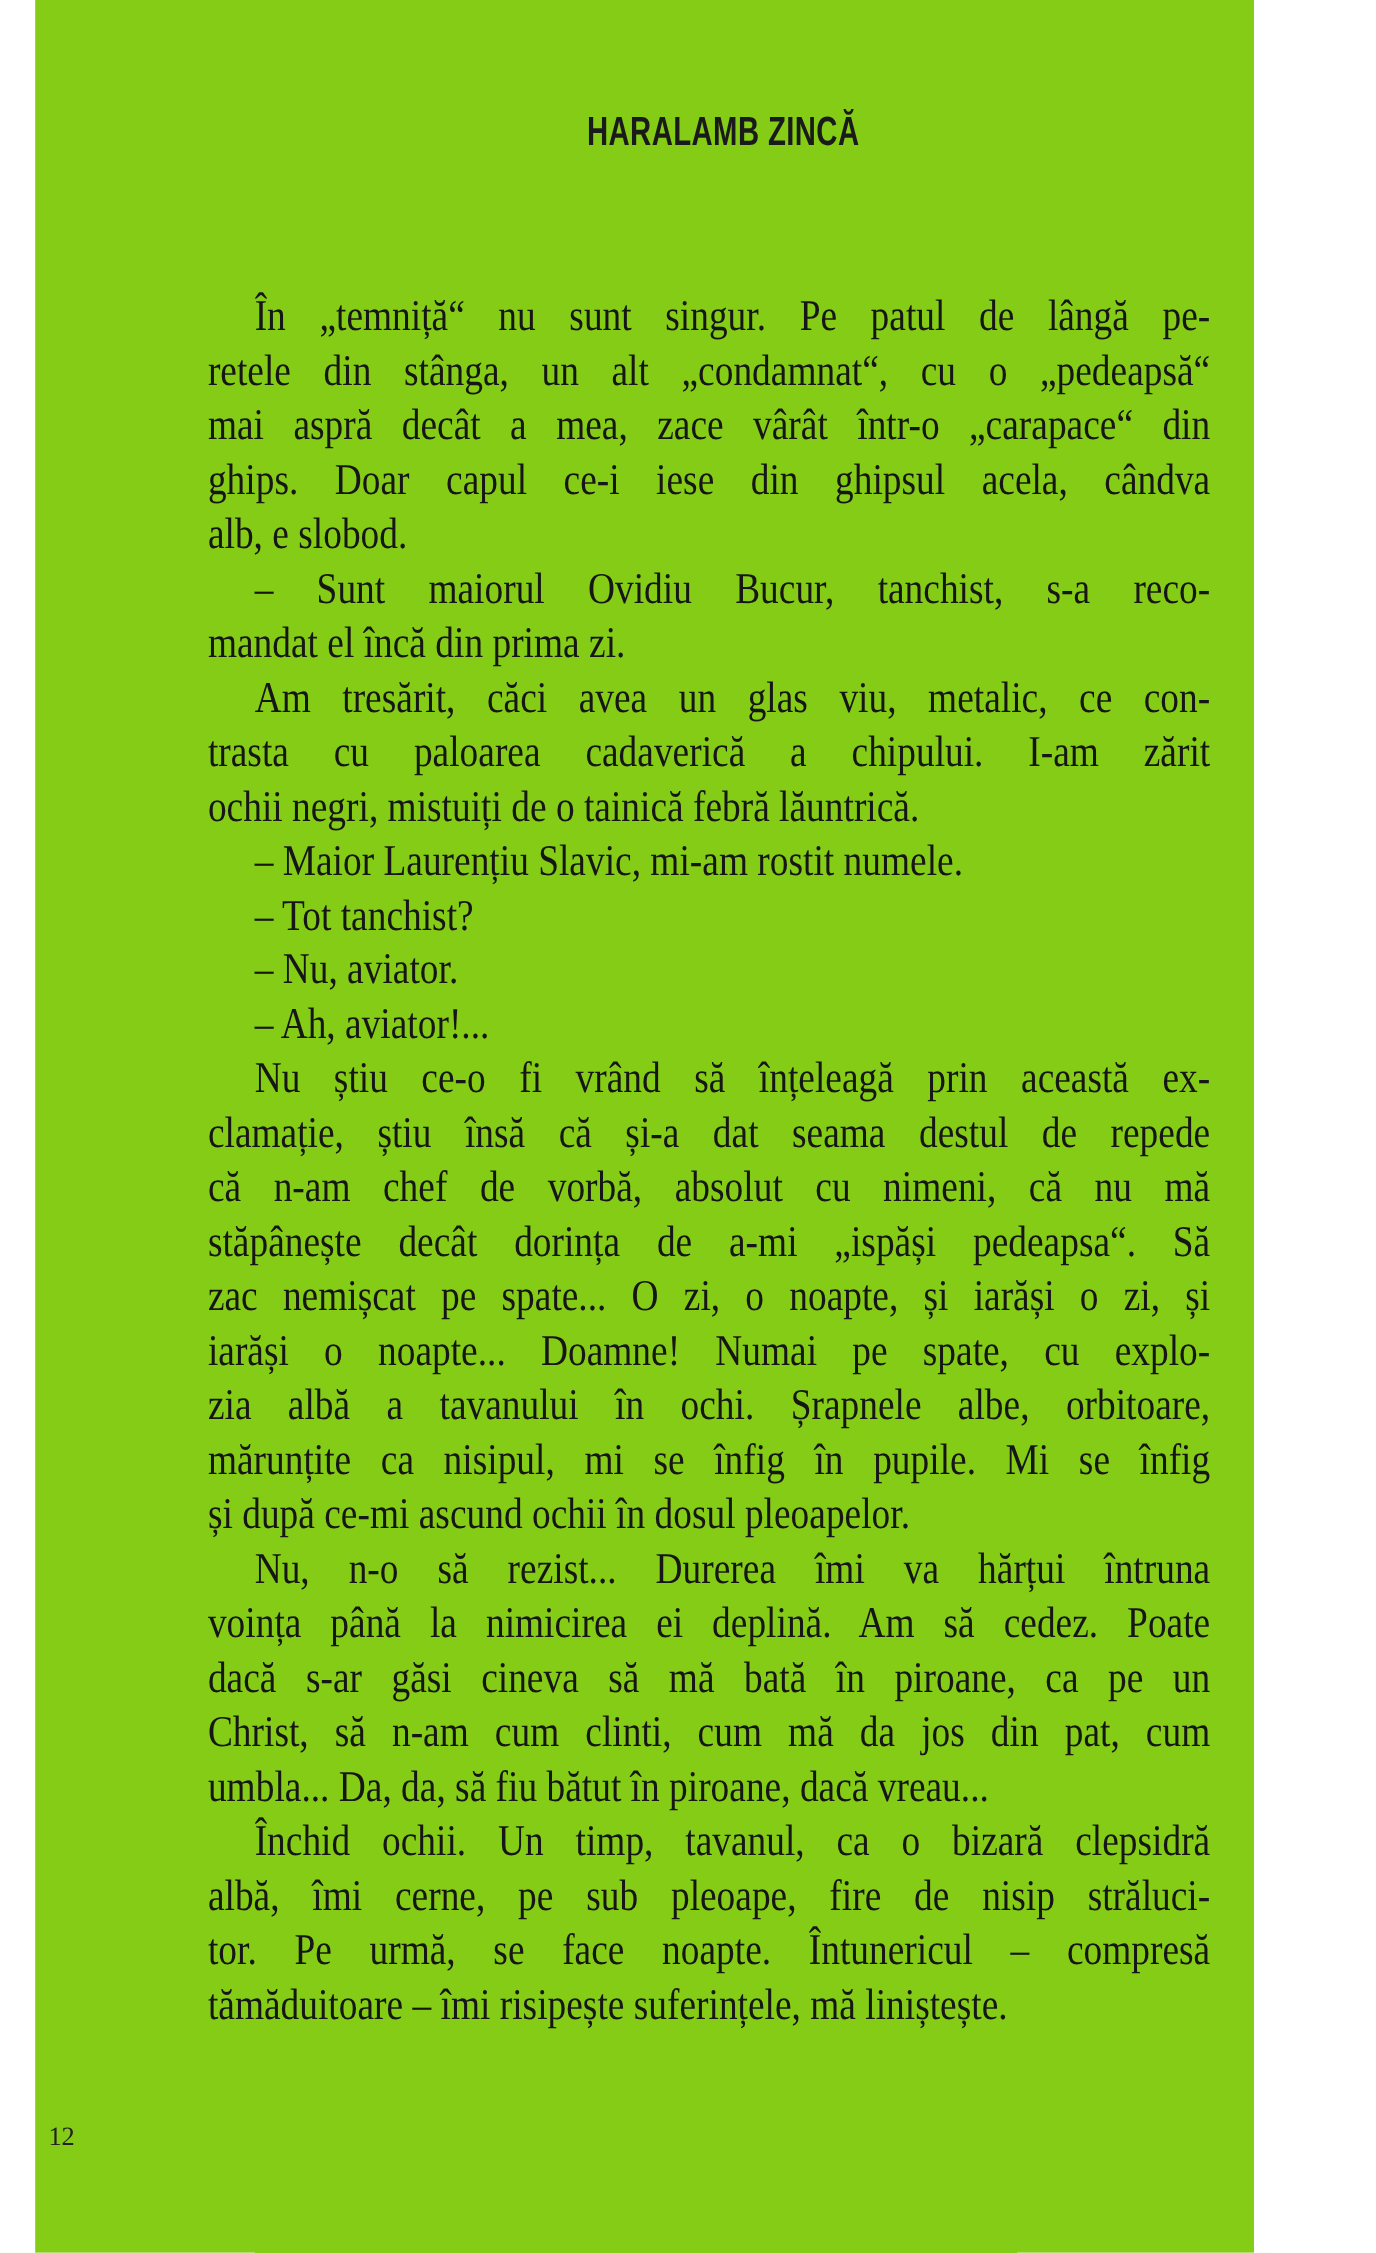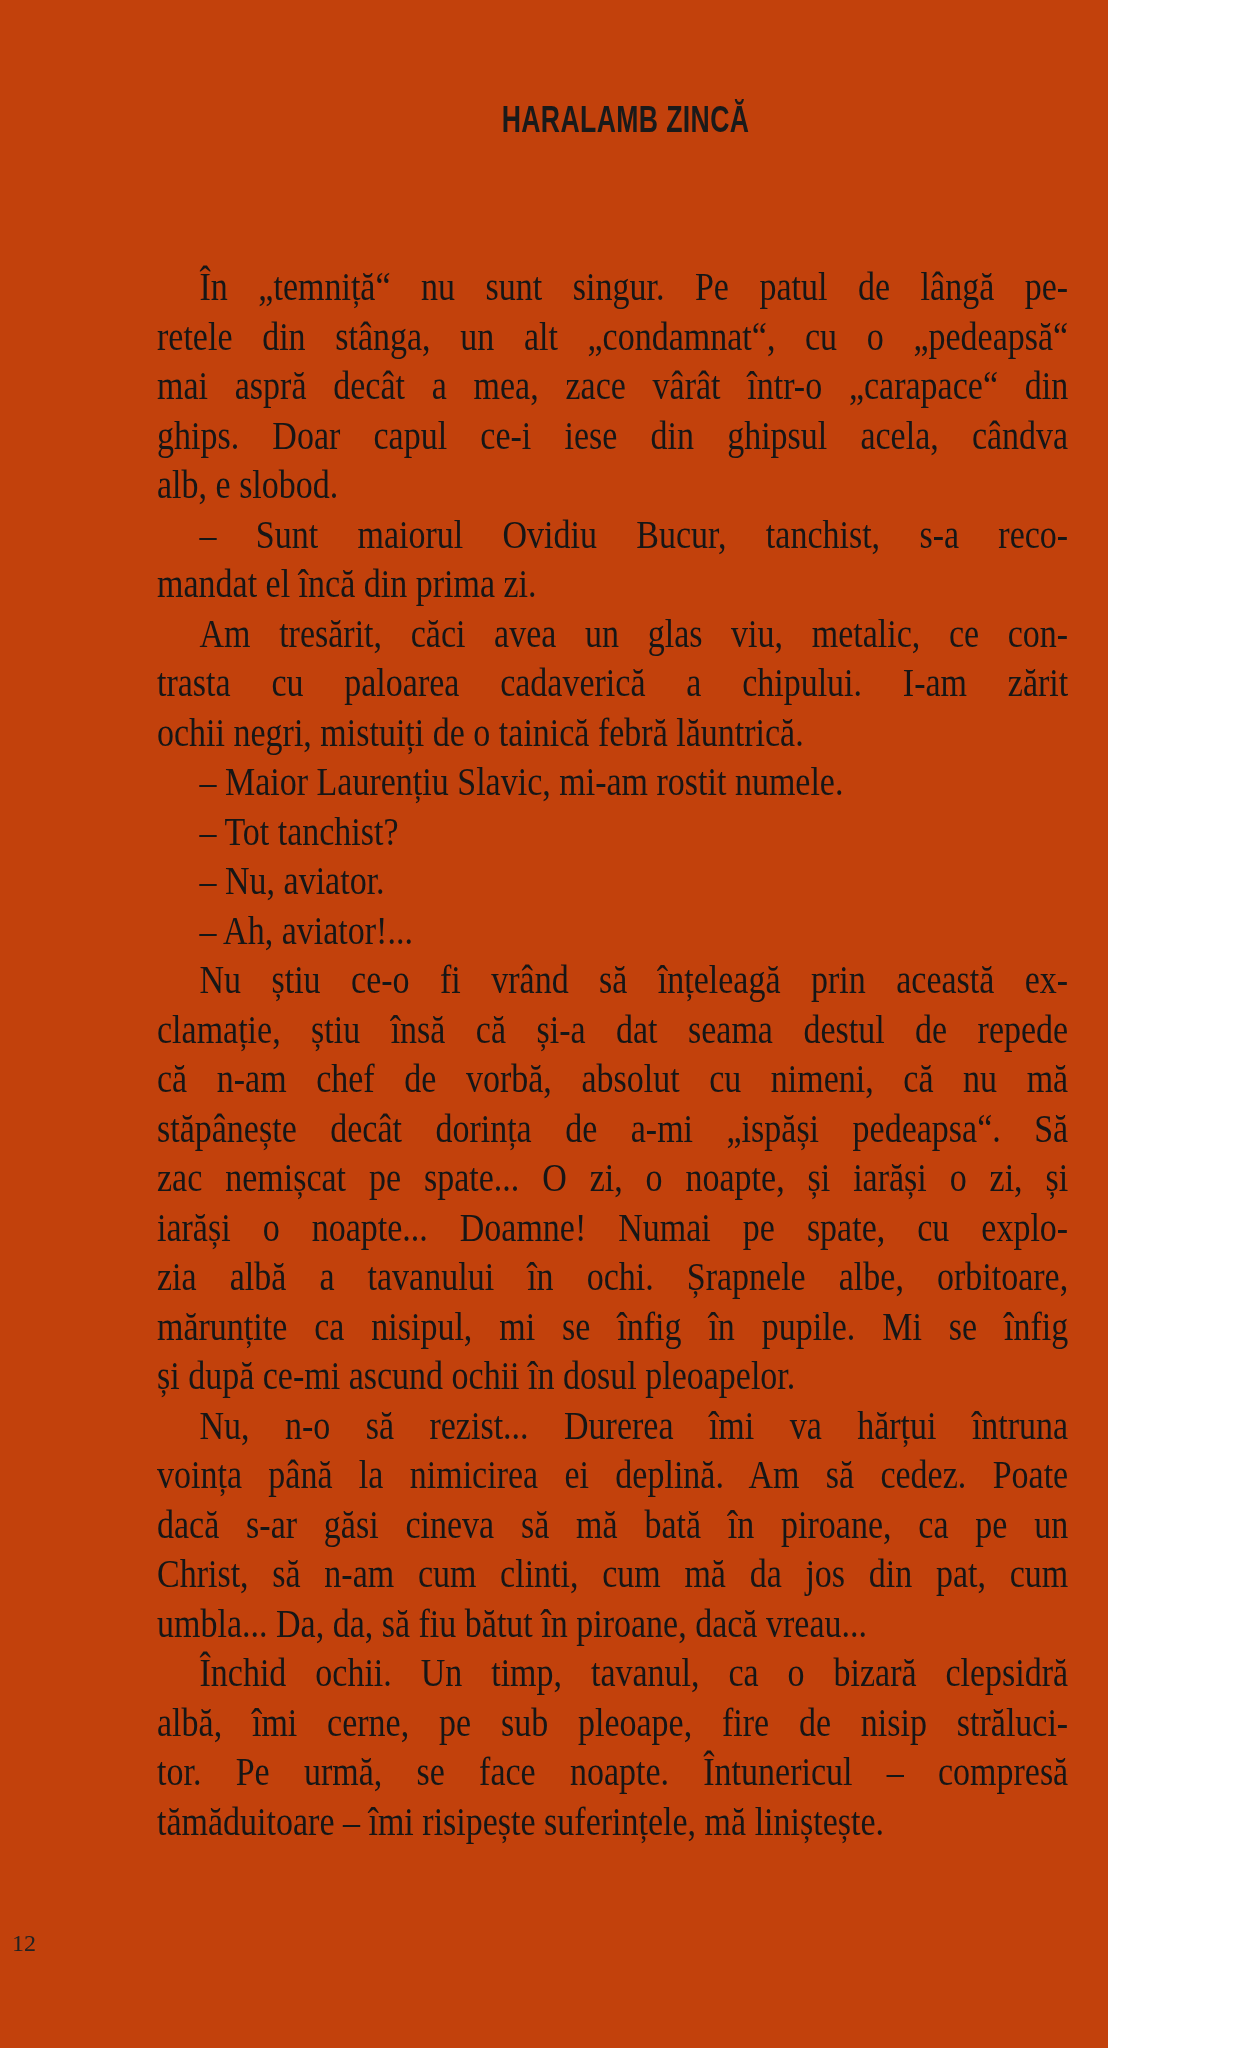--- a/index.html
+++ b/index.html
@@ -4,23 +4,24 @@
 <style>
   html, body {
     margin: 0;
     padding: 0;
     background: #ffffff;
   }
   .page {
     position: relative;
     width: 1108px;
     height: 2048px;
-    background: #c2410c;
+    background: #84cc16;
     overflow: hidden;
     color: #161616;
+    margin-left: 32px;
   }
   
   .running-header {
     position: absolute;
     top: 100px;
     left: 0;
     width: 1251px;
     text-align: center;
     font-family: "Liberation Sans", sans-serif;
     font-weight: 700;

